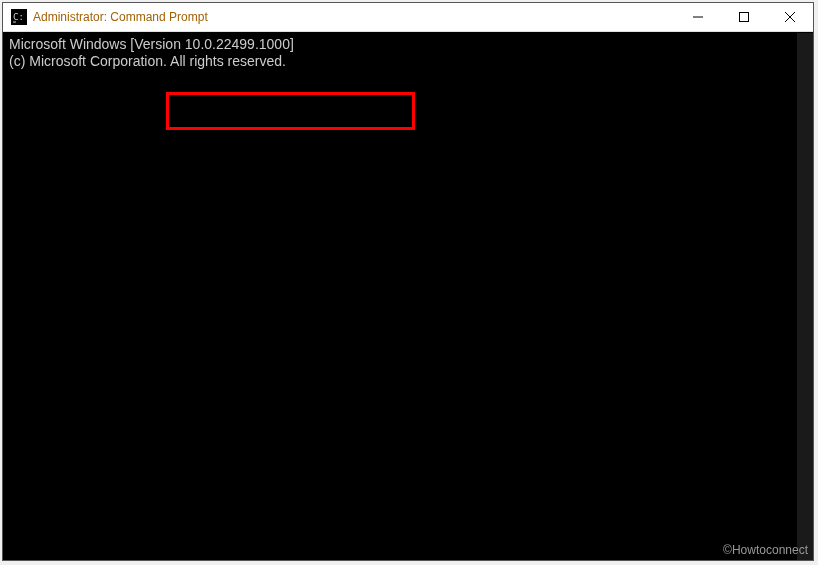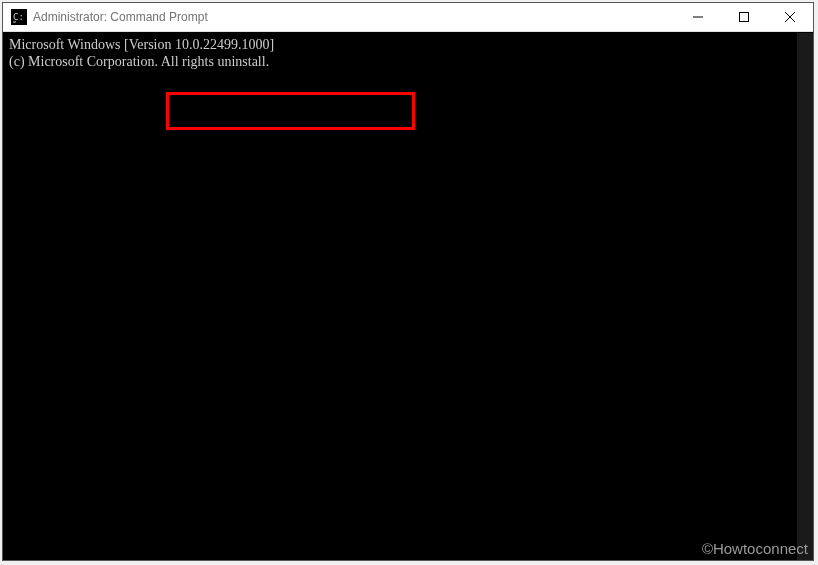--- a/index.html
+++ b/index.html
@@ -41,21 +41,21 @@
       display: flex;
       align-items: center;
       justify-content: center;
     }
     .titlebar-icon svg {
       width: 16px;
       height: 16px;
     }
     .titlebar-text {
       font-size: 12px;
-      color: #737373;
+      color: #a16207;
       flex: 1;
     }
     .window-controls {
       display: flex;
       height: 100%;
     }
     .win-btn {
       width: 46px;
       height: 100%;
       display: flex;
@@ -65,41 +65,41 @@
       color: #000;
     }
     .win-btn svg {
       width: 10px;
       height: 10px;
     }
     .terminal-body {
       flex: 1;
       background: #000;
       padding: 4px 6px;
-      font-family: Liberation Serif, serif;
+      font-family: Liberation Sans, sans-serif;
       font-size: 14px;
       line-height: 17px;
       color: #ccc;
       position: relative;
       overflow: hidden;
     }
     .line {
       white-space: pre;
     }
     .highlight-box {
       position: absolute;
       border: 3px solid #ff0000;
       pointer-events: none;
     }
     .watermark {
       position: absolute;
       bottom: 8px;
       right: 10px;
       color: #999;
-      font-size: 15px;
+      font-size: 12px;
       font-family: Arial, sans-serif;
       margin-left: 32px;
     }
     .scrollbar {
       position: absolute;
       right: 0;
       top: 30px;
       bottom: 0;
       width: 16px;
       background: #1a1a1a;
@@ -132,21 +132,21 @@
       <div class="win-btn close">
         <svg viewBox="0 0 10 10">
             <path d="M0 0 L10 10 M10 0 L0 10" stroke="currentColor" stroke-width="1"></path>
           </svg>
       </div>
     </div>
   </div>
 
   <div class="terminal-body">
     <div class="line">Microsoft Windows [Version 10.0.22499.1000]</div>
-    <div class="line">(c) Microsoft Corporation. All rights uninstall.</div>
+    <div class="line">(c) Microsoft Corporation. All rights reserved.</div>
     <div class="line">&nbsp;</div>
     <div class="highlight-box" style="top: 60px; left: 163px; width: 249px; height: 38px;"></div>
   </div>
 
   <div class="scrollbar"></div>
 </div>
 
 <div class="watermark">©Howtoconnect</div>
 
 </body></html>

